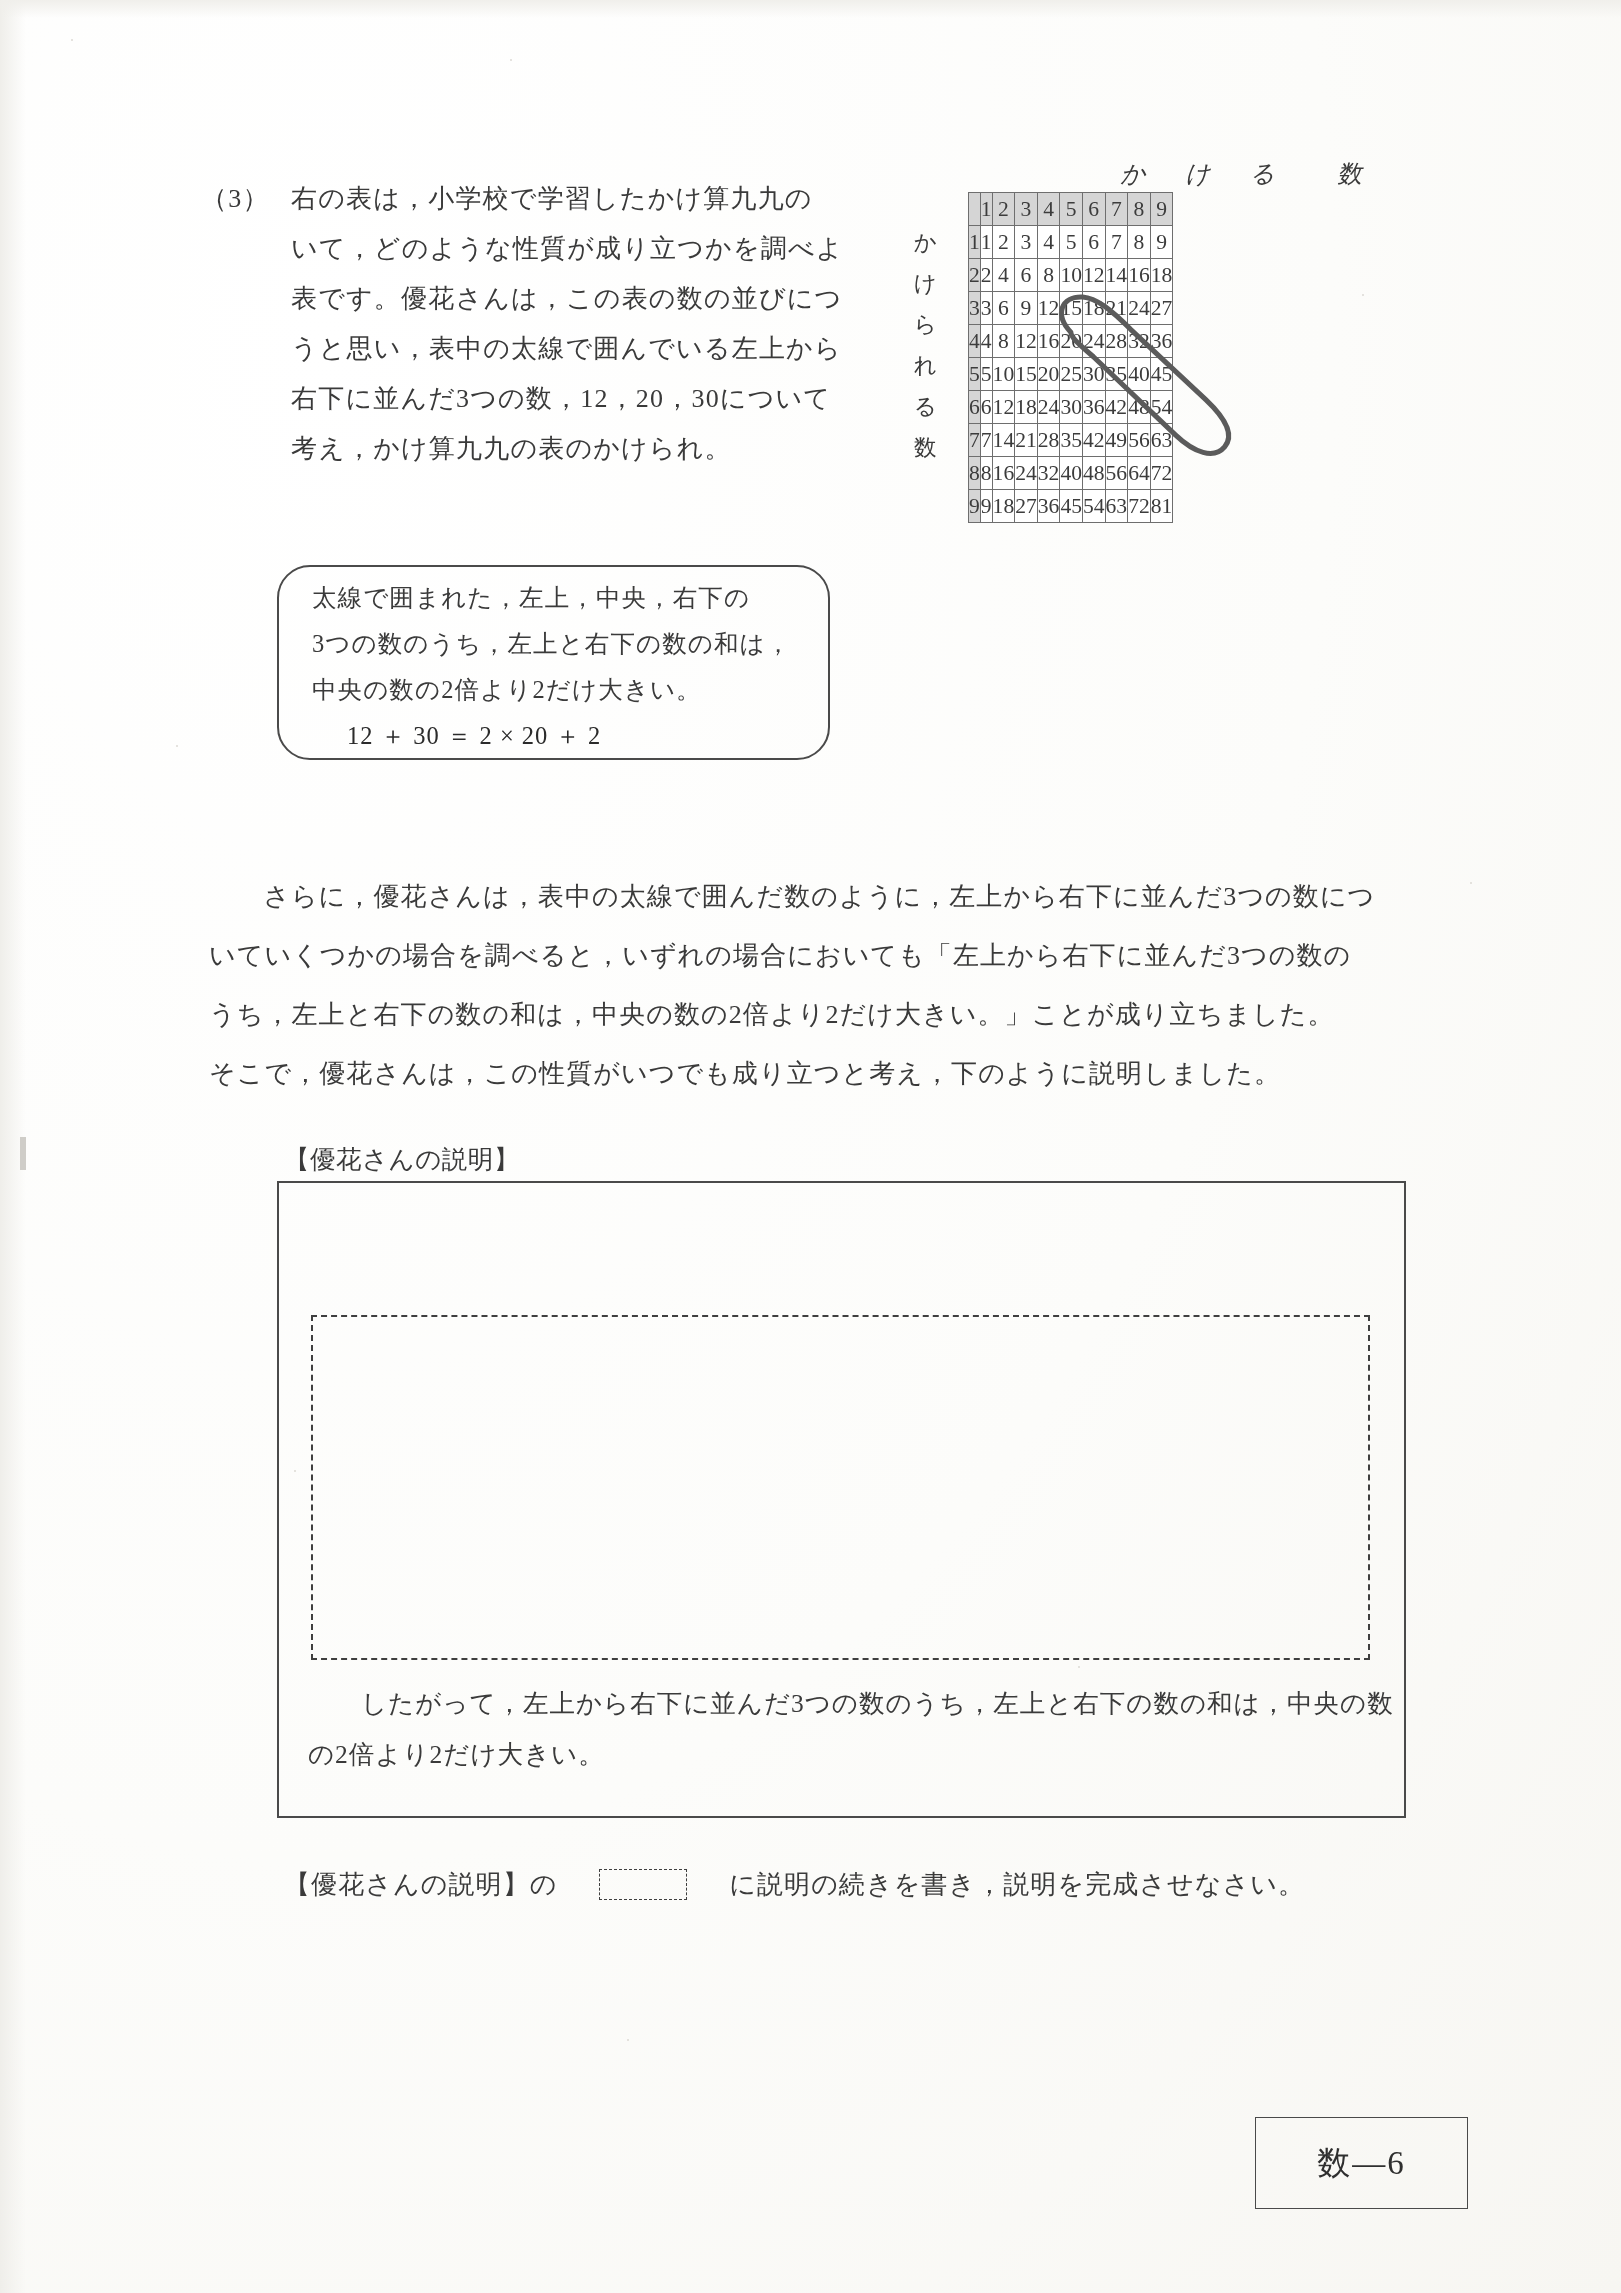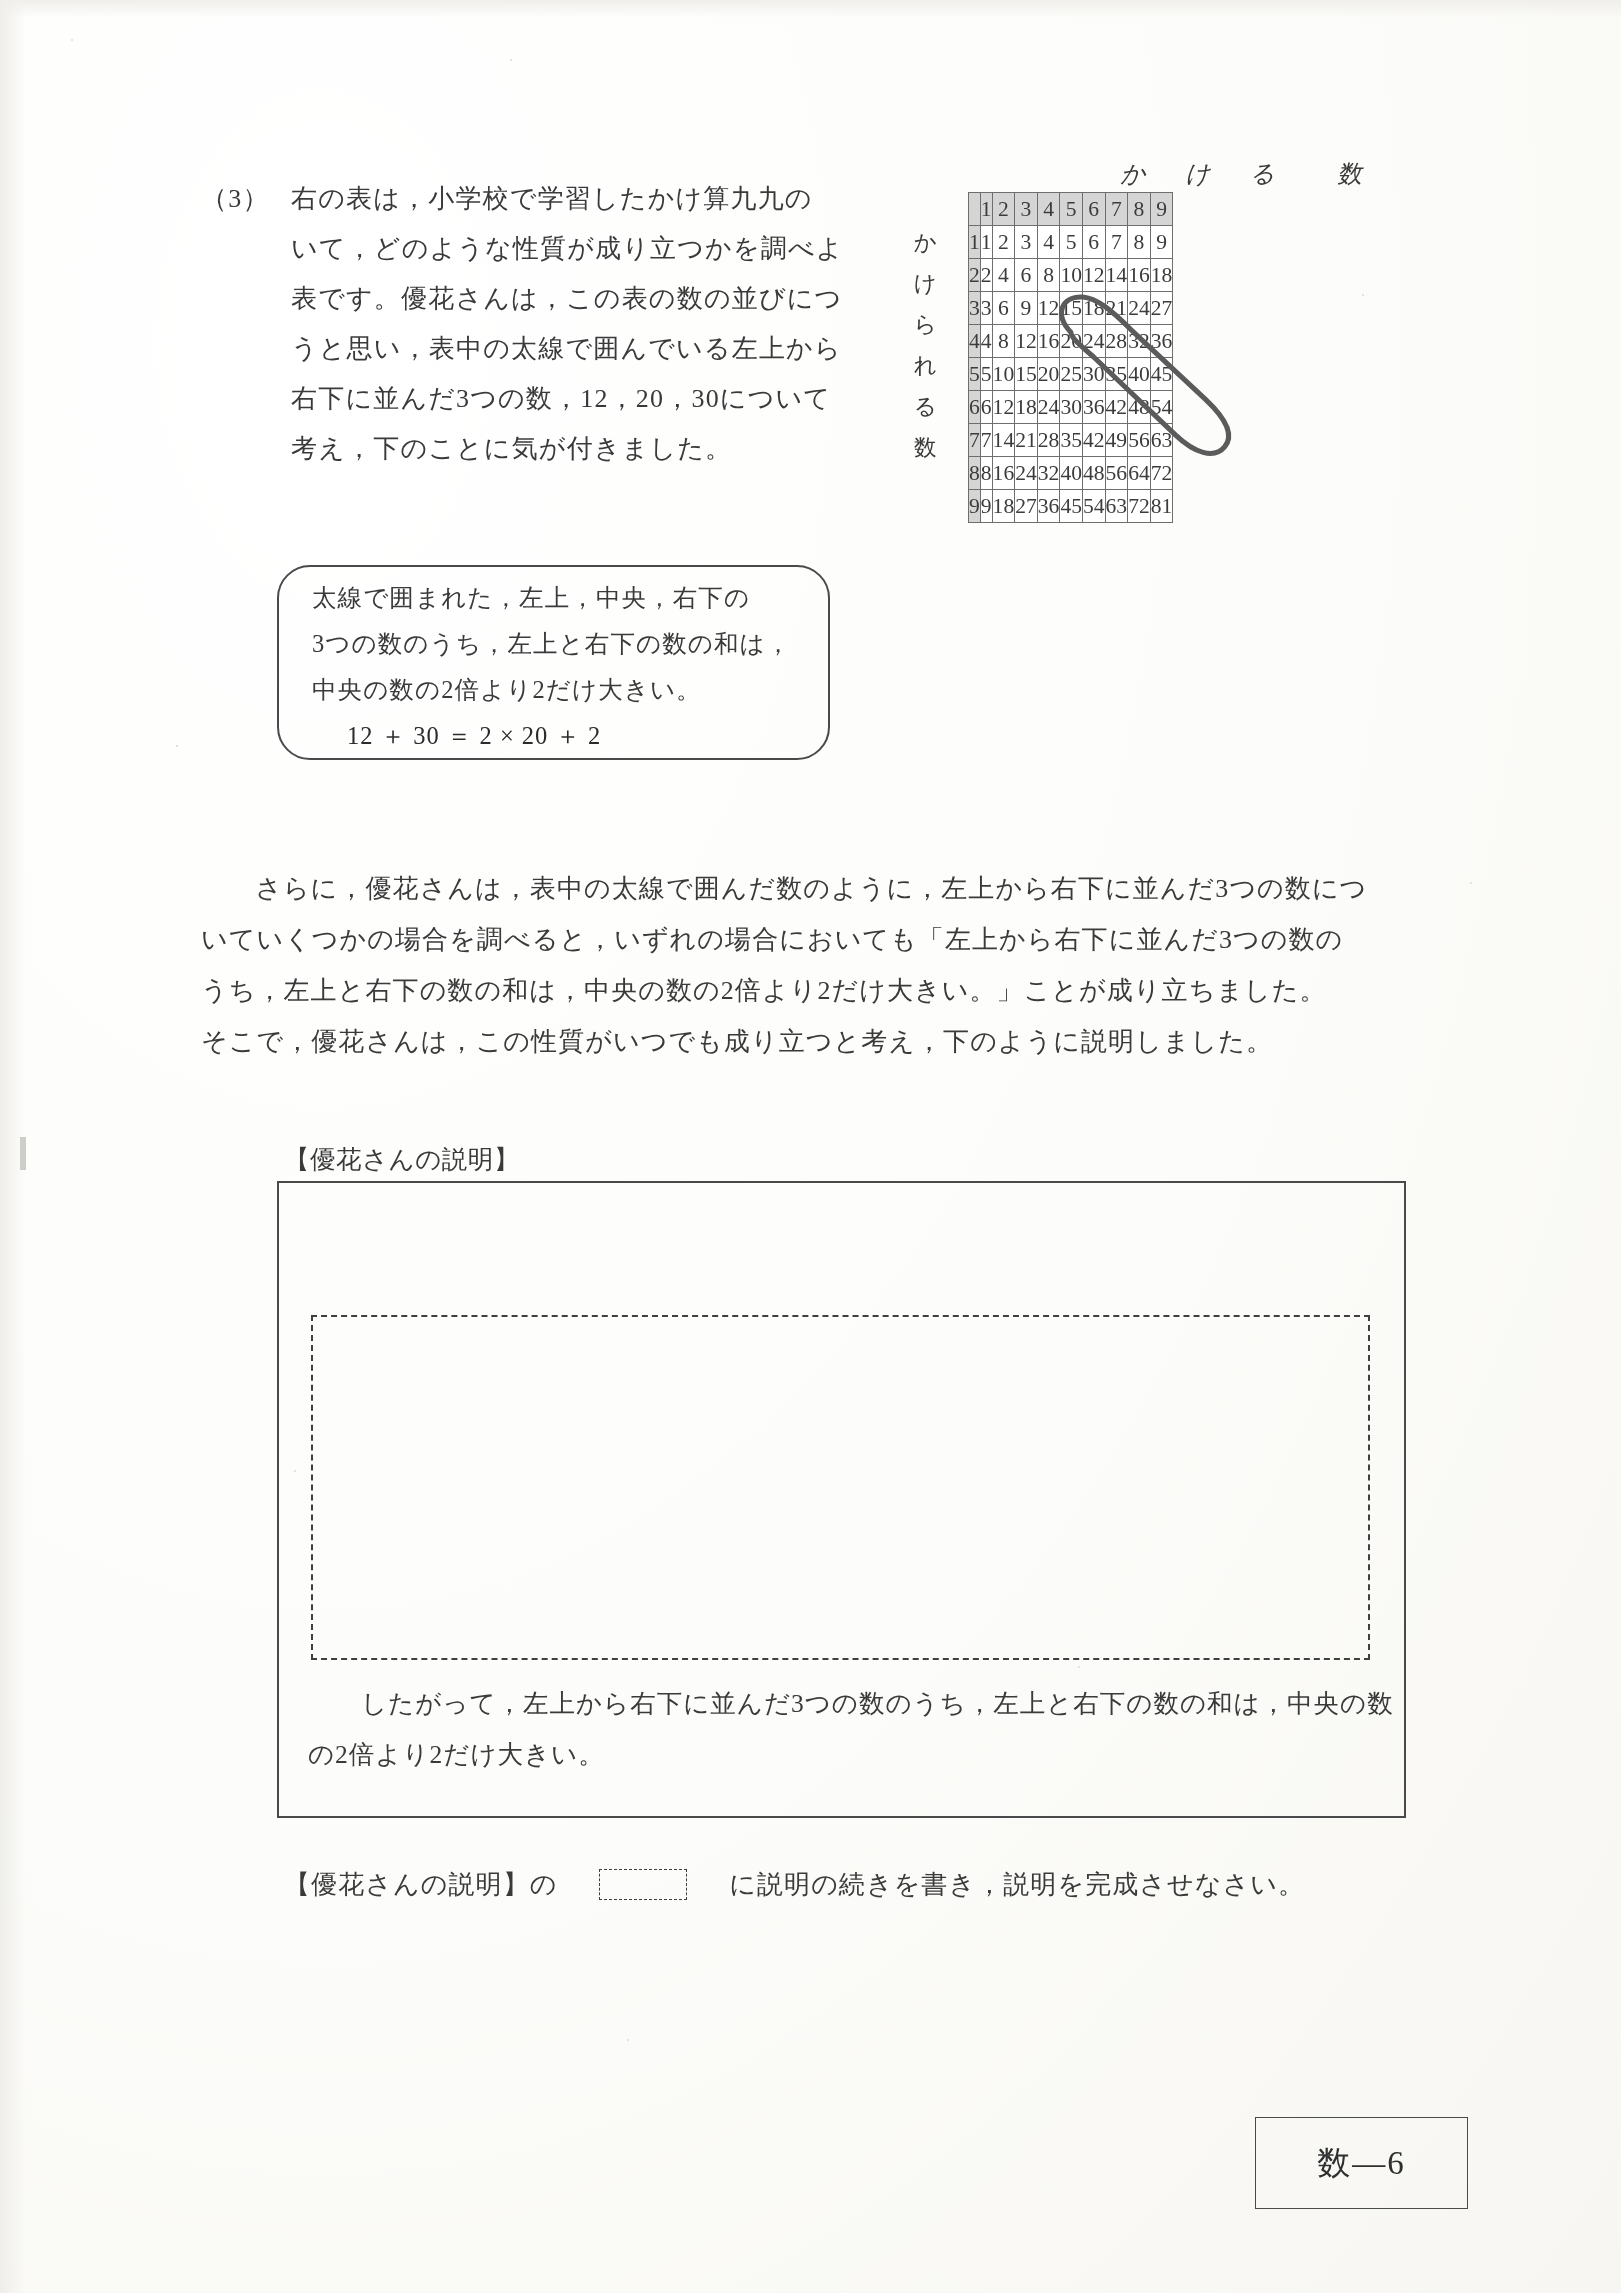--- a/index.html
+++ b/index.html
@@ -24,21 +24,21 @@
   .tick-left{position:absolute;left:19.6px;top:1137px;width:6.9px;height:33px;background:#cfcdc8;}
 
   
   .jp{font-family:"Liberation Serif","DejaVu Serif",serif;color:#3a3a3a;}
   .q-wrap{position:absolute;left:201px;top:174px;width:627px;}
   .q-line{display:flex;font-size:26px;line-height:50px;letter-spacing:1.2px;white-space:pre;}
   .q-num{width:90px;flex:none;}
   .q-ind{padding-left:90px;}
 
   .intro{position:absolute;left:201px;top:863px;width:1215px;}
-  .intro p{margin:0;font-size:26px;line-height:51px;letter-spacing:1.1px;white-space:pre;}
+  .intro p{margin:8px;font-size:26px;line-height:51px;letter-spacing:1.1px;white-space:pre;}
 
   
   .roundbox{
     position:absolute;left:277px;top:565px;width:549px;height:191px;
     border:2px solid #4a4a4a;border-radius:33px;
     background:transparent;
   }
   .roundbox .rb-l{font-size:24.5px;line-height:46px;letter-spacing:1.1px;white-space:pre;color:#3a3a3a;}
   .rb-inner{position:absolute;left:33px;top:8px;width:495px;}
   .rb-eq{font-size:24.5px;line-height:46px;letter-spacing:1px;padding-left:35px;white-space:pre;}
@@ -116,21 +116,21 @@
   <div class="scan-edge-l"></div>
   <div class="scan-edge-t"></div>
   <div class="tick-left"></div>
 
   <div class="q-wrap jp">
     <div class="q-line"><span class="q-num">（3）</span><span>右の表は，小学校で学習したかけ算九九の</span></div>
     <div class="q-line q-ind"><span>いて，どのような性質が成り立つかを調べよ</span></div>
     <div class="q-line q-ind"><span>表です。優花さんは，この表の数の並びにつ</span></div>
     <div class="q-line q-ind"><span>うと思い，表中の太線で囲んでいる左上から</span></div>
     <div class="q-line q-ind"><span>右下に並んだ3つの数，12，20，30について</span></div>
-    <div class="q-line q-ind"><span>考え，下のことに気が付きました。</span></div>
+    <div class="q-line q-ind"><span>考え，かけ算九九の表のかけられ。</span></div>
   </div>
 
   <div class="roundbox">
     <div class="rb-inner">
       <div class="rb-l">太線で囲まれた，左上，中央，右下の</div>
       <div class="rb-l">3つの数のうち，左上と右下の数の和は，</div>
       <div class="rb-l">中央の数の2倍より2だけ大きい。</div>
       <div class="rb-eq">12 ＋ 30 ＝ 2 × 20 ＋ 2</div>
     </div>
   </div>

